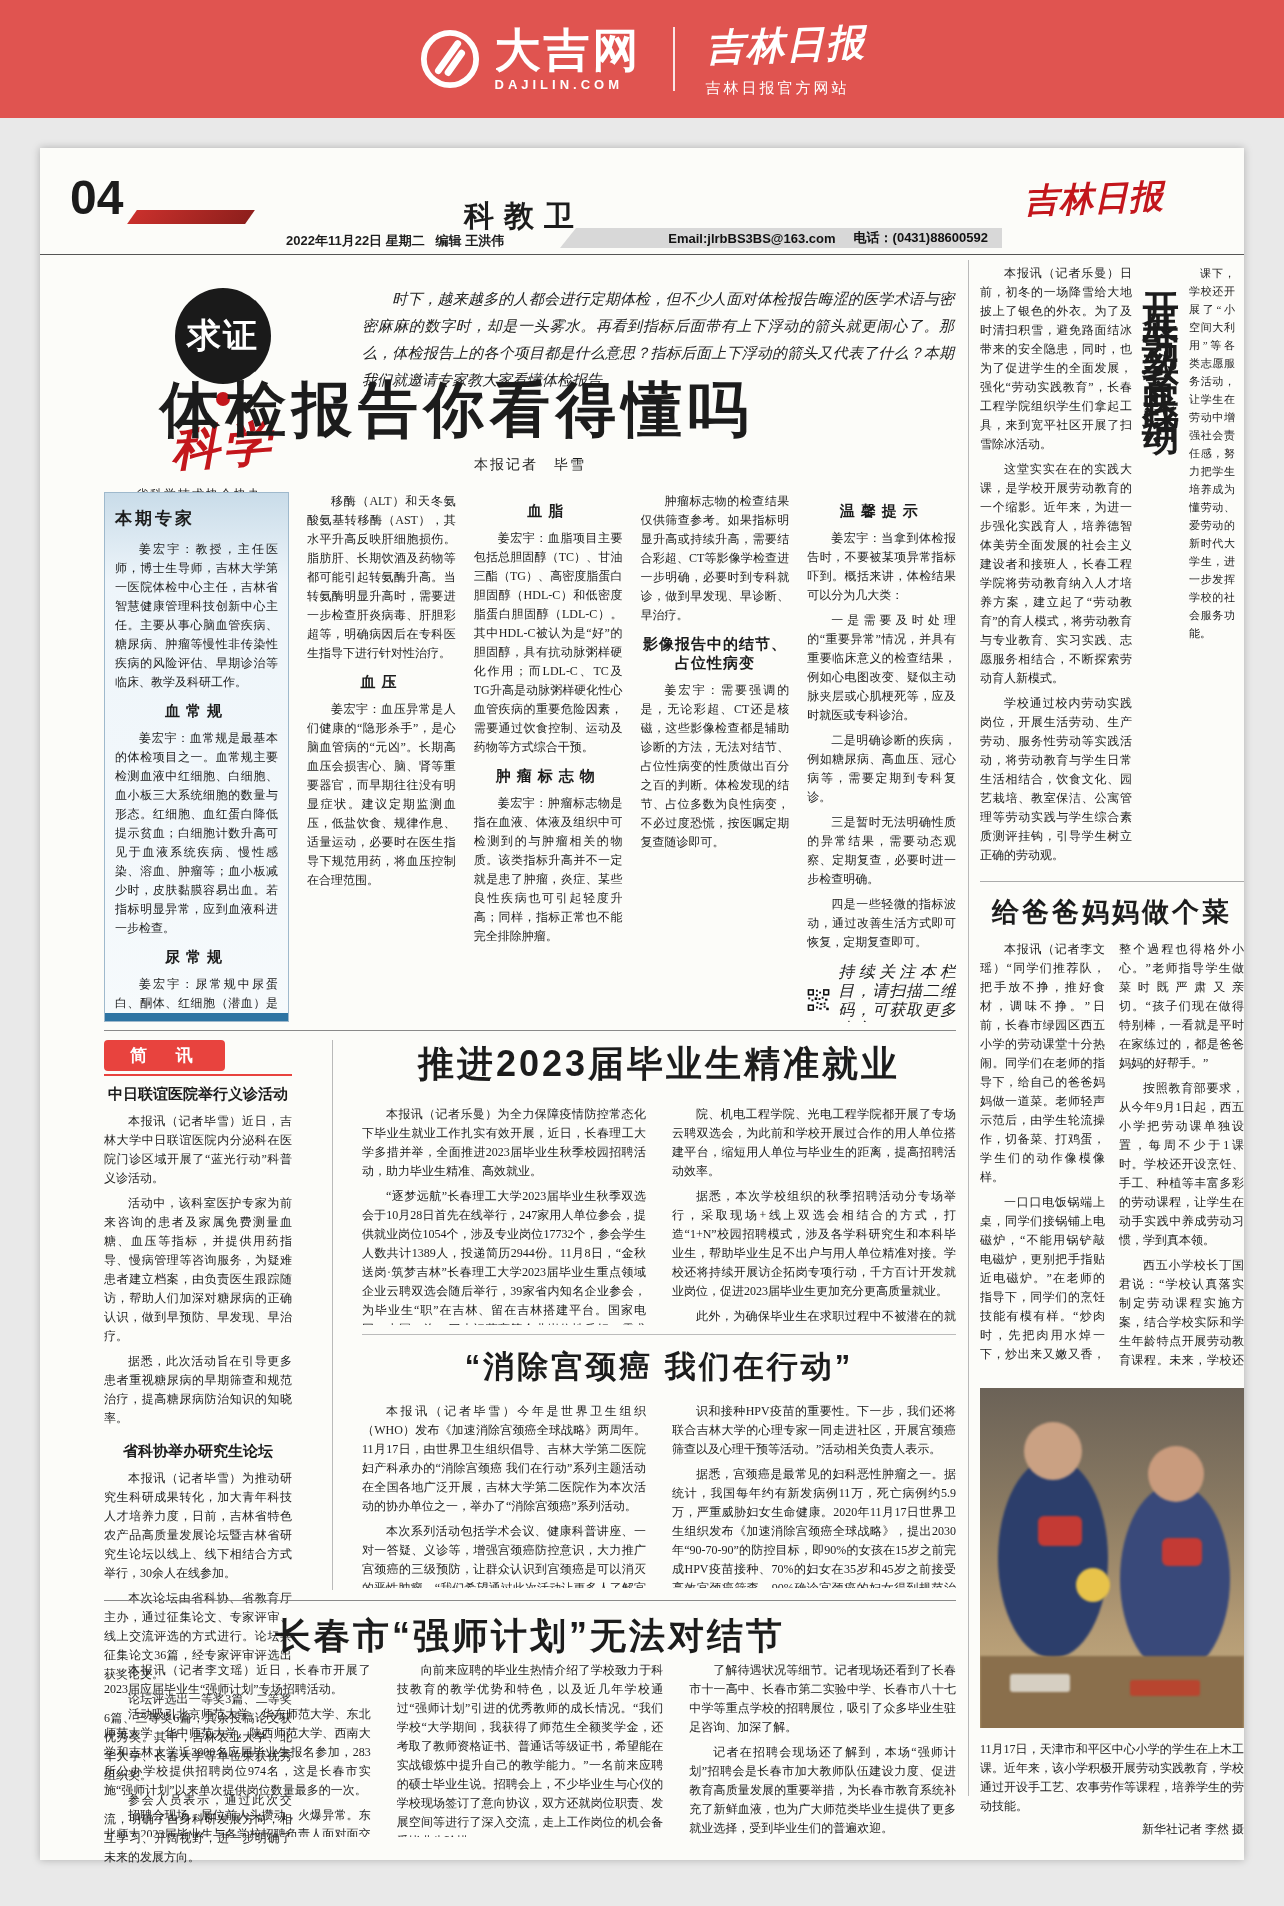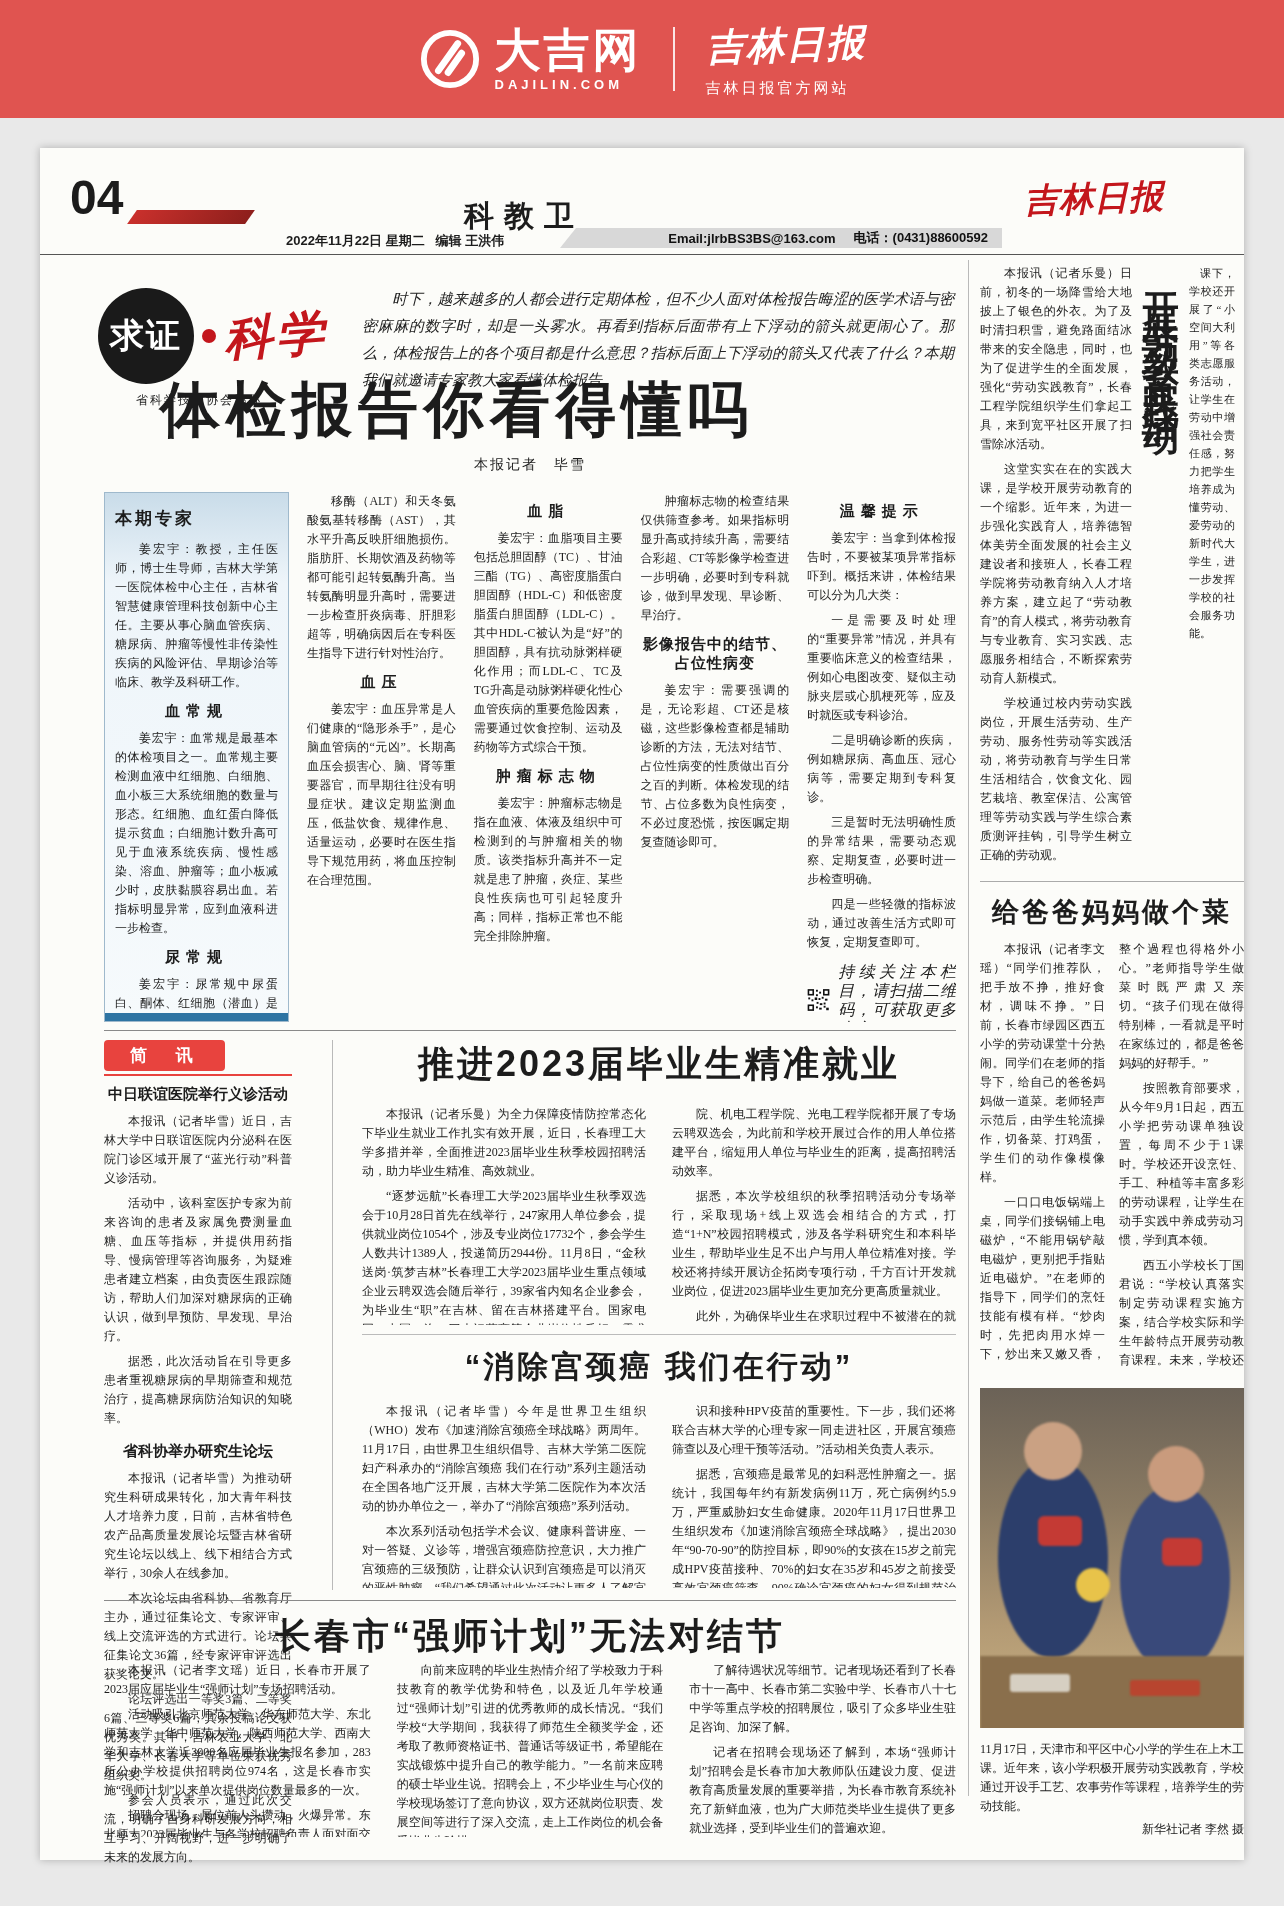--- a/index.html
+++ b/index.html
@@ -105,21 +105,21 @@
     <div class="abs section-name" style="left:424px;top:48px;">科教卫</div>
     <div class="graybar" style="left:520px;top:80px;width:442px;height:20px;">
       <span>Email:jlrbBS3BS@163.com</span>
       <span>电话：(0431)88600592</span>
     </div>
     <div class="abs masthead-red" style="left:984px;top:28px;">吉林日报</div>
     <div class="hline" style="left:0;top:106px;width:1204px;background:#555;"></div>
     <div class="vline" style="left:928px;top:112px;height:1536px;"></div>
 
     <div class="abs" style="left:58px;top:140px;width:250px;">
-      <div style="display:flex;align-items:center;gap:8px;">
+      <div style="display:flex;align-items:center;gap:8px;flex-direction:column;">
         <div class="emblem-circle">求证</div>
         <div class="emblem-dot"></div>
         <div class="emblem-sci">科学</div>
       </div>
       <div class="emblem-sub" style="margin:8px 0 0 38px;">省科学技术协会协办</div>
     </div>
 
     <div class="abs intro" style="left:322px;top:138px;width:592px;">时下，越来越多的人都会进行定期体检，但不少人面对体检报告晦涩的医学术语与密密麻麻的数字时，却是一头雾水。再看到指标后面带有上下浮动的箭头就更闹心了。那么，体检报告上的各个项目都是什么意思？指标后面上下浮动的箭头又代表了什么？本期我们就邀请专家教大家看懂体检报告。</div>
 
     <div class="abs lead-headline" style="left:120px;top:232px;width:740px;">体检报告你看得懂吗</div>

